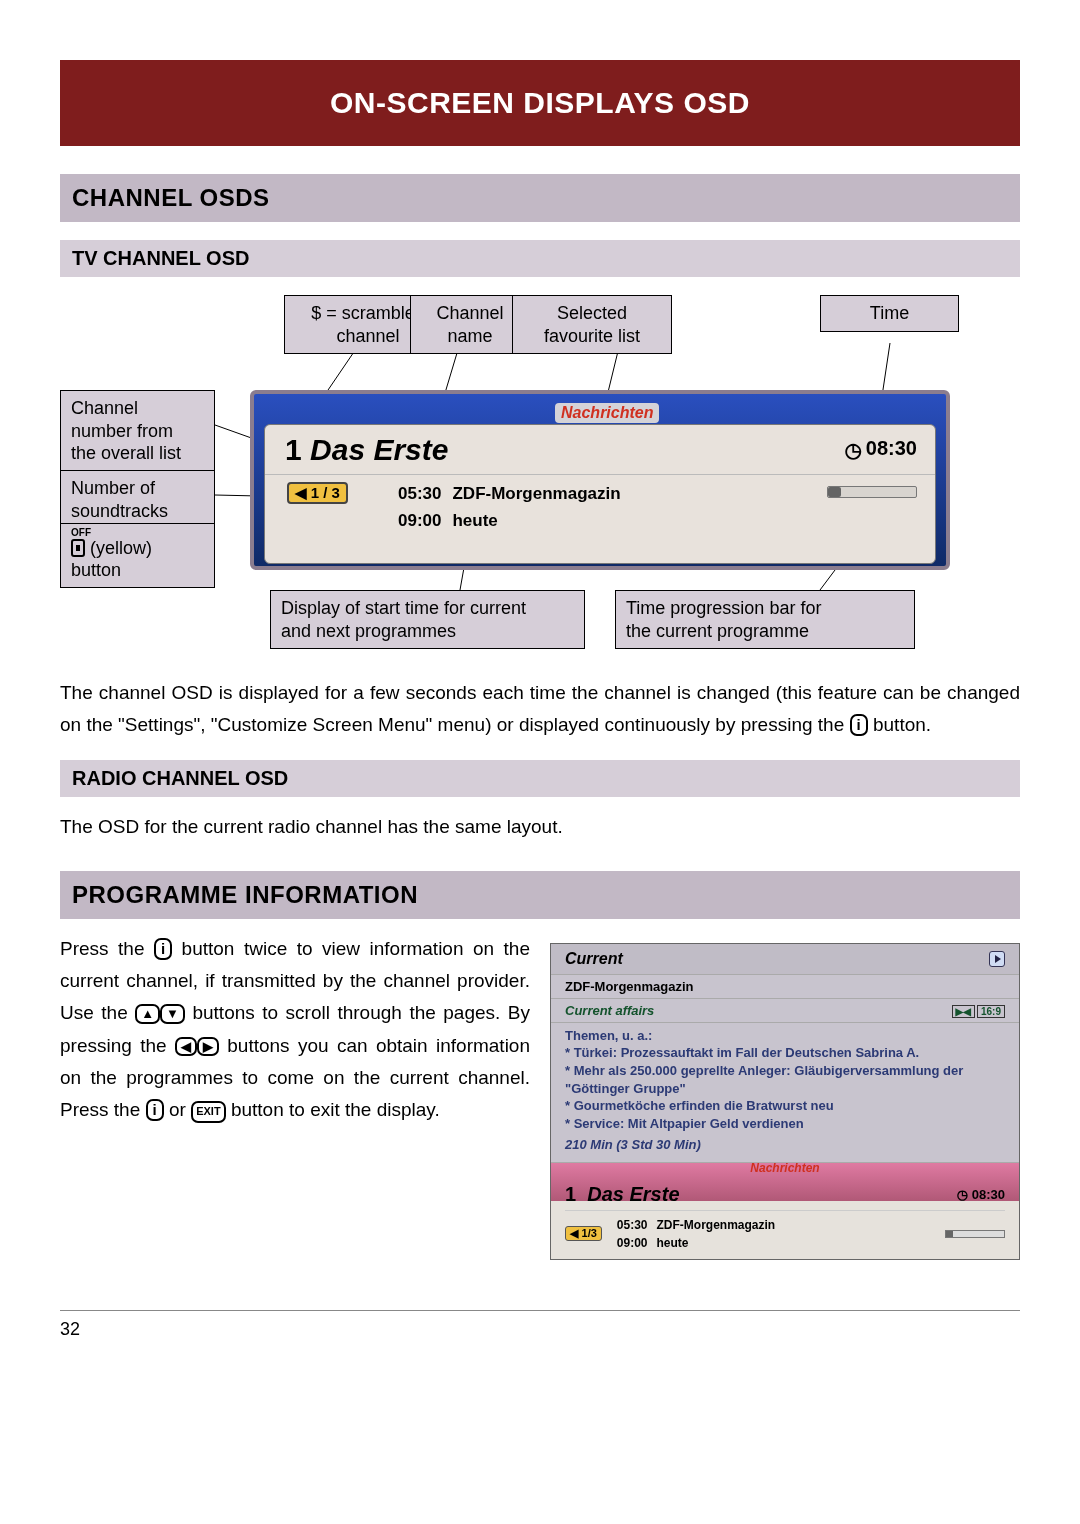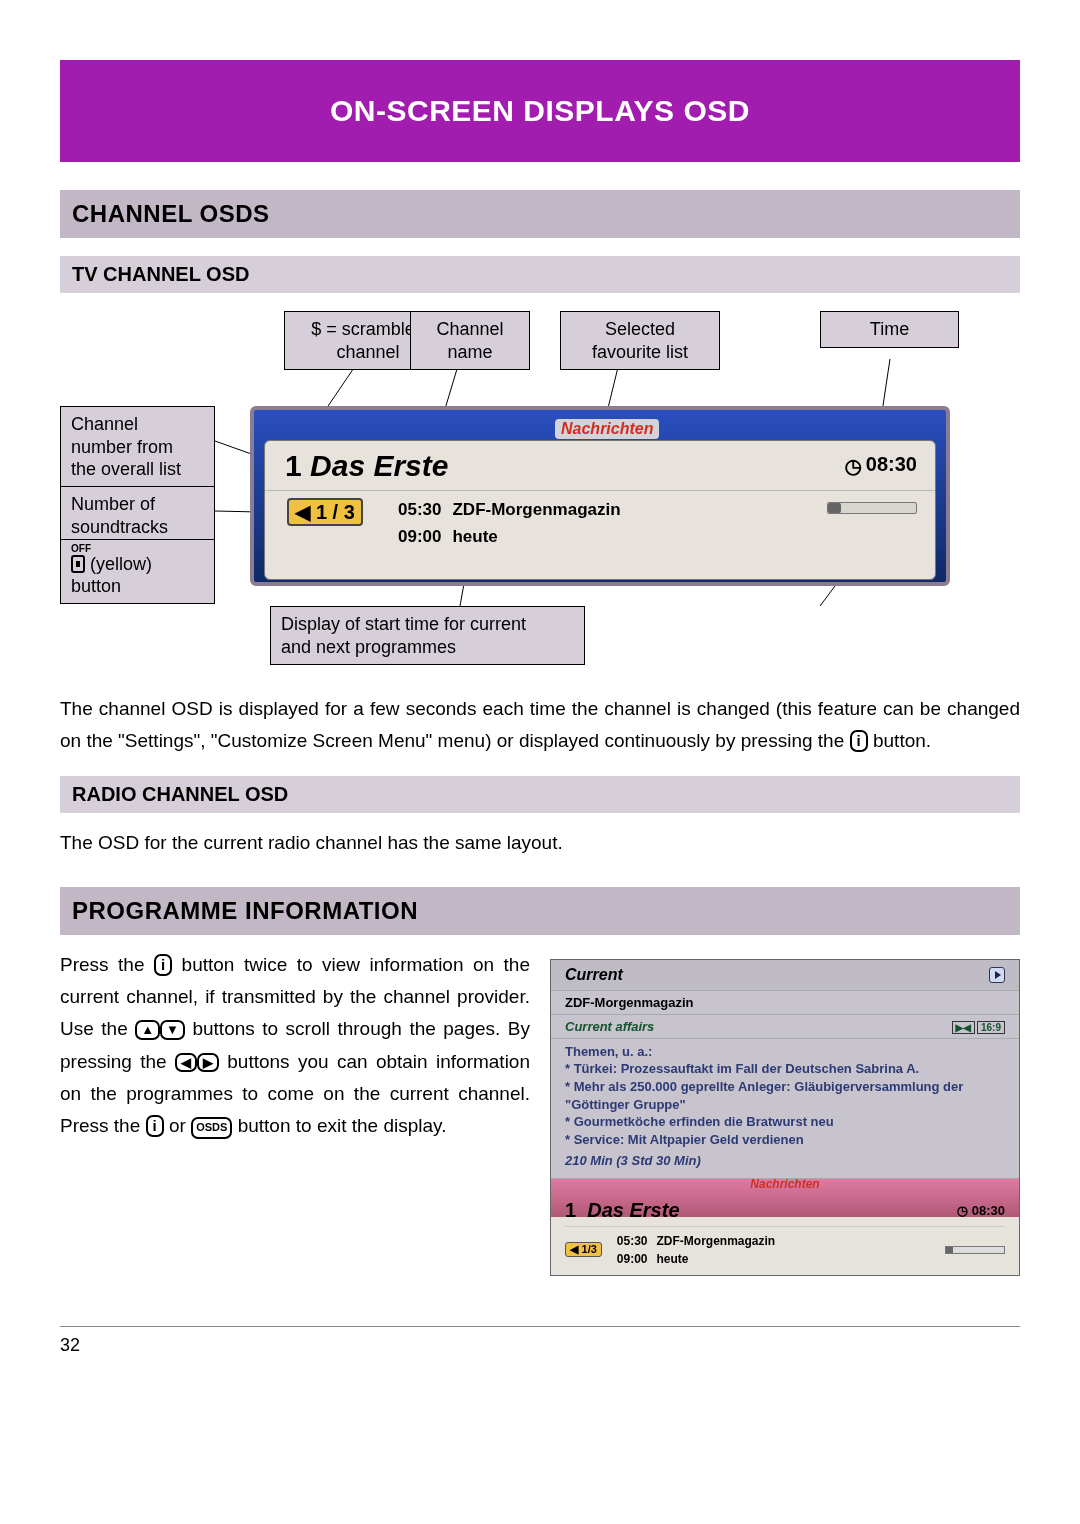--- a/index.html
+++ b/index.html
@@ -9,26 +9,26 @@
     background: #fff;
     font-family: Arial, Helvetica, sans-serif;
     color: #000;
     width: 1080px;
   }
   .page {
     width: 1080px;
     padding: 60px 60px 40px 60px;
   }
   .title-bar {
-    background: #a21caf;
+    background: #7f1d1d;
     color: #fff;
     text-align: center;
     font-weight: bold;
     font-size: 30px;
-    padding: 34px 0;
+    padding: 26px 0;
     letter-spacing: 0.5px;
   }
   .section-head {
     background: #c2b8c5;
     font-weight: bold;
     font-size: 24px;
     padding: 10px 12px;
     margin-top: 28px;
     letter-spacing: 0.5px;
   }
@@ -112,21 +112,21 @@
     position: absolute;
     left: 0; right: 0; top: 55px;
   }
   .sound-badge {
     position: absolute;
     left: 22px; top: 2px;
     background: #f0c040;
     border: 2px solid #444;
     border-radius: 4px;
     padding: 0 6px;
-    font-size: 20px; font-weight: bold;
+    font-size: 15px; font-weight: bold;
     font-family: Arial, sans-serif;
   }
   .osd-prog {
     position: absolute;
     left: 130px; top: 0;
     font-size: 17px; font-weight: bold;
     line-height: 1.35;
   }
   .osd-prog td { padding-right: 8px; }
   .progress-bar {
@@ -283,32 +283,33 @@
       <line x1="560" y1="48" x2="540" y2="130" stroke="#000" stroke-width="1"></line>
       <line x1="830" y1="48" x2="815" y2="148" stroke="#000" stroke-width="1"></line>
       <line x1="155" y1="130" x2="225" y2="155" stroke="#000" stroke-width="1"></line>
       <line x1="155" y1="200" x2="242" y2="202" stroke="#000" stroke-width="1"></line>
       <line x1="400" y1="295" x2="408" y2="250" stroke="#000" stroke-width="1"></line>
       <line x1="760" y1="295" x2="820" y2="215" stroke="#000" stroke-width="1"></line>
     </svg>
 
     <div class="label-box" style="left:180px; top:0; width:168px;margin-left:44px;">$ = scrambled<br>channel</div>
     <div class="label-box" style="left:350px; top:0; width:120px;">Channel<br>name</div>
-    <div class="label-box" style="left:500px; top:0; width:160px;">Selected<br>favourite list</div>
+    <div class="label-box" style="left:452px; top:0; width:160px;">Selected<br>favourite list</div>
     <div class="label-box" style="left:760px; top:10; width:139px;">Time</div>
 
     <div class="label-box label-left" style="left:0; top:95px; width:155px;">Channel<br>number from<br>the overall list</div>
     <div class="label-box label-left" style="left:0; top:175px; width:155px;">Number of<br>soundtracks</div>
     <div class="label-box label-left" style="left:0; top:228px; width:155px; padding-top:3px; padding-bottom:5px;">
       <span class="off-label">OFF</span>
       <span class="yellow-btn-icon"></span>
       <span>(yellow)<br>button</span>
     </div>
 
     <div class="label-box label-left" style="left:210px; top:295px; width:315px;">Display of start time for current<br>and next programmes</div>
+    <div class="label-box label-left" style="left:555px; top:295px; width:300px;">Time progression bar for<br>the current programme</div>
 
     <div class="osd-screenshot">
       <div class="osd-inner">
         <div class="osd-tag">Nachrichten</div>
         <div class="osd-top">
           <div class="osd-channel">
             <span style="font-style:normal;">1</span>
             <span>Das Erste</span>
           </div>
           <div class="osd-time">
@@ -405,20 +406,20 @@
     <div class="body-text" style="margin-top:0;">
       <span>Press the </span>
       <span class="inline-icon">i</span>
       <span> button twice to view information on the current channel, if transmitted by the channel provider. Use the </span>
       <span class="inline-icon arrow">▲</span><span class="inline-icon arrow">▼</span>
       <span> buttons to scroll through the pages. By pressing the </span>
       <span class="inline-icon arrow">◀</span><span class="inline-icon arrow">▶</span>
       <span> buttons you can obtain information on the programmes to come on the current channel. Press the </span>
       <span class="inline-icon">i</span>
       <span> or </span>
-      <span class="inline-icon" style="font-size:11px; padding:2px 3px;">OSDS</span>
+      <span class="inline-icon" style="font-size:11px; padding:2px 3px;">EXIT</span>
       <span> button to exit the display.</span>
     </div>
   </div>
 
   <hr class="footer-rule">
   <div class="page-number">32</div>
 </div>
 
 </body></html>

